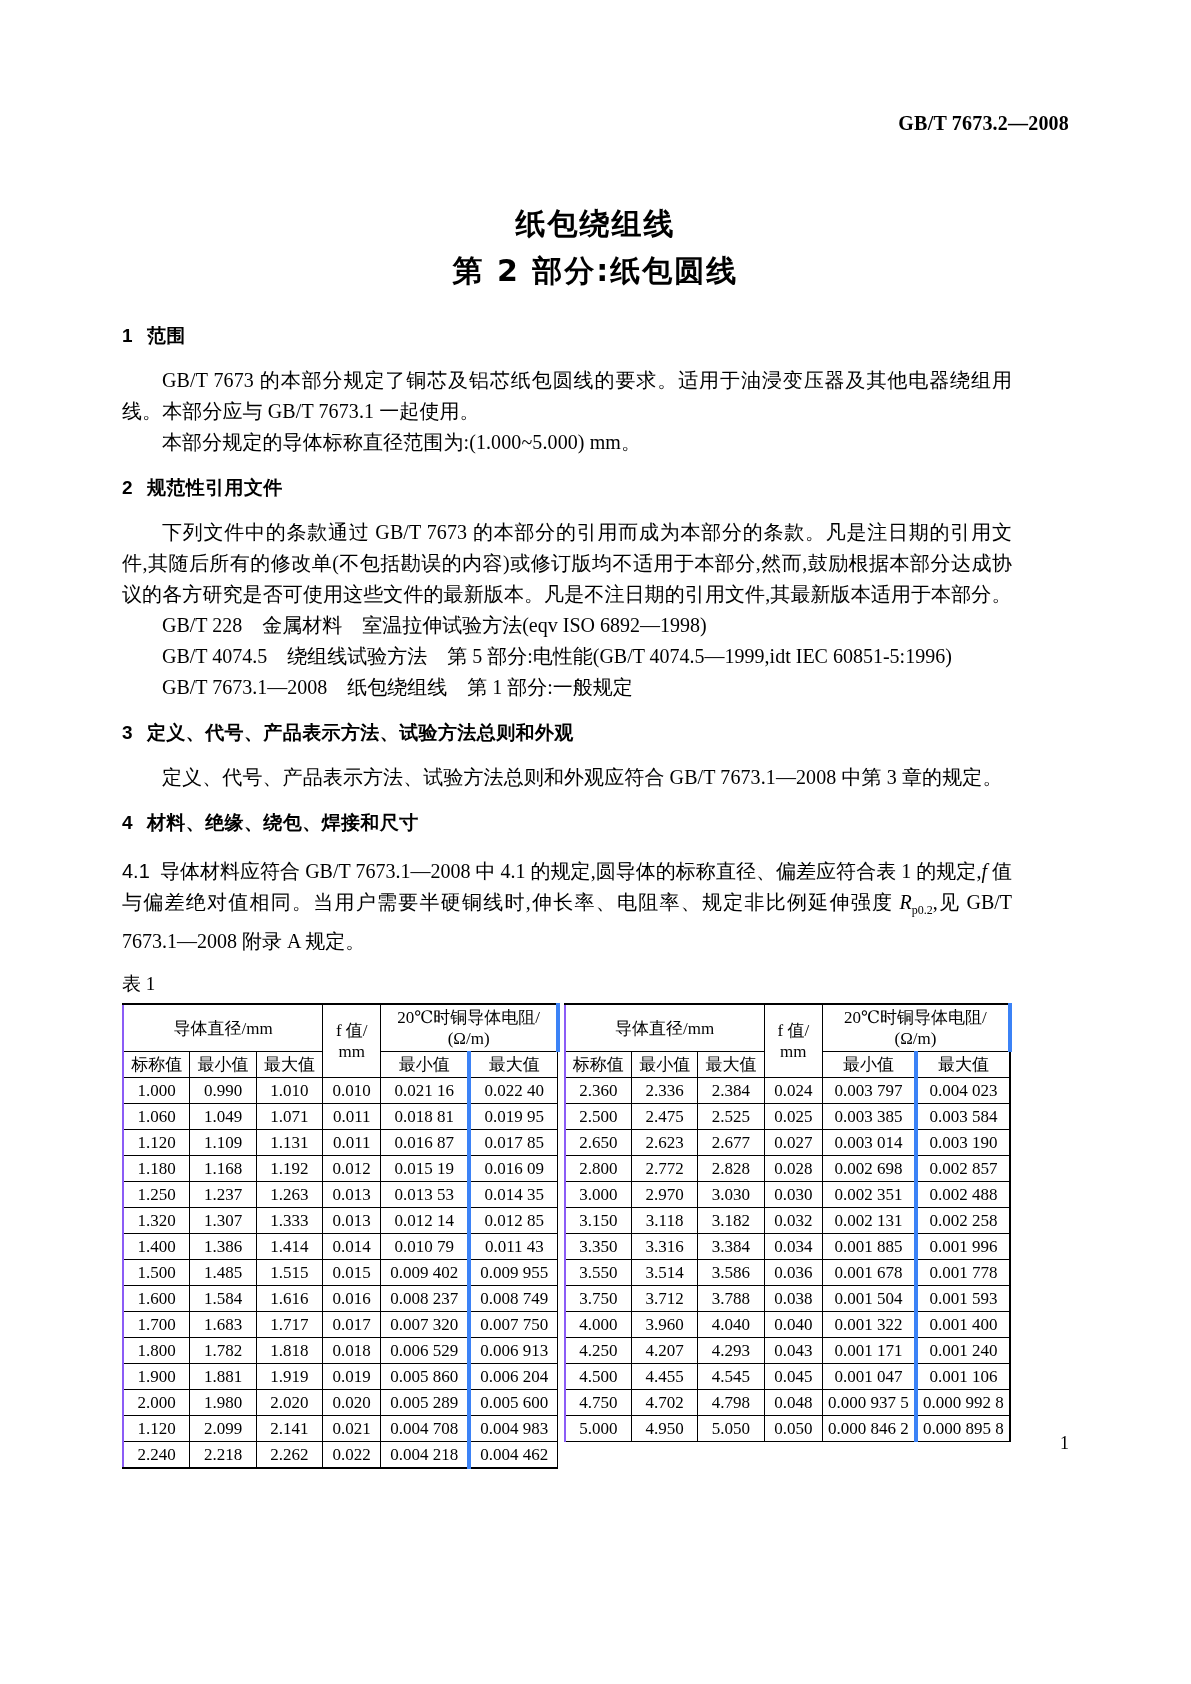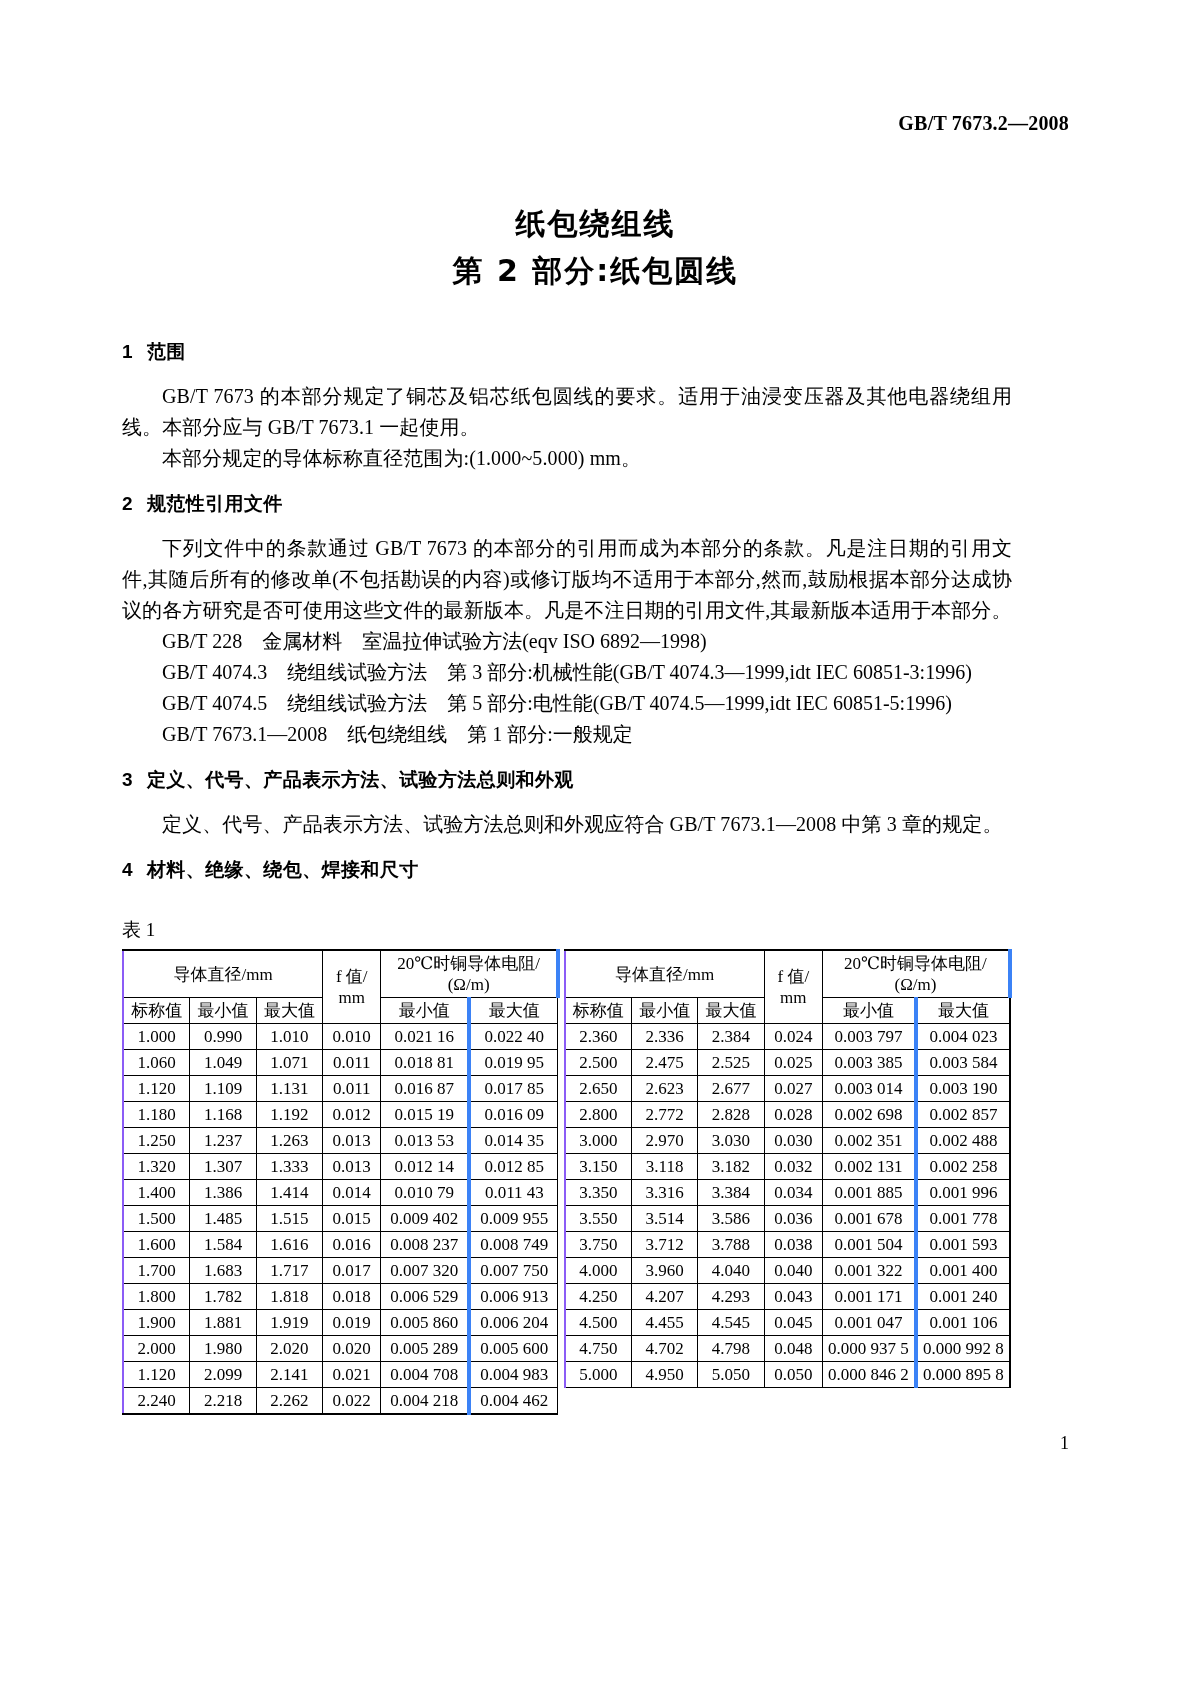--- a/index.html
+++ b/index.html
@@ -48,21 +48,21 @@
     font-weight: bold;
     font-size: 30px;
     letter-spacing: 2px;
     line-height: 47px;
   }
 
   
   .body-area {
     position: absolute;
     left: 122px;
-    top: 338px;
+    top: 322px;
     width: 890px;
   }
   h2.clause {
     font-family: "DejaVu Sans", sans-serif;
     font-weight: bold;
     font-size: 19px;
     margin: 0;
     padding: 0;
     line-height: 26px;
     letter-spacing: 0.4px;
@@ -170,36 +170,36 @@
     <p class="para indent">GB/T 7673 的本部分规定了铜芯及铝芯纸包圆线的要求。适用于油浸变压器及其他电器绕组用线。本部分应与 GB/T 7673.1 一起使用。</p>
     <p class="para indent">本部分规定的导体标称直径范围为:(1.000~5.000) mm。</p>
 
     <div class="sp-16"></div>
     <h2 class="clause">
       <span class="num">2</span><span>规范性引用文件</span>
     </h2>
     <div class="sp-16"></div>
     <p class="para indent">下列文件中的条款通过 GB/T 7673 的本部分的引用而成为本部分的条款。凡是注日期的引用文件,其随后所有的修改单(不包括勘误的内容)或修订版均不适用于本部分,然而,鼓励根据本部分达成协议的各方研究是否可使用这些文件的最新版本。凡是不注日期的引用文件,其最新版本适用于本部分。</p>
     <p class="ref">GB/T 228　金属材料　室温拉伸试验方法(eqv ISO 6892—1998)</p>
-    <p class="ref">GB/T 4074.3　绕组线试验方法　第 3 部分:机械性能(GB/T 4074.3—1999,idt IEC 60851-3:1996)</p>
     <p class="ref">GB/T 4074.5　绕组线试验方法　第 5 部分:电性能(GB/T 4074.5—1999,idt IEC 60851-5:1996)</p>
     <p class="ref">GB/T 7673.1—2008　纸包绕组线　第 1 部分:一般规定</p>
 
     <div class="sp-16"></div>
     <h2 class="clause">
       <span class="num">3</span><span>定义、代号、产品表示方法、试验方法总则和外观</span>
     </h2>
     <div class="sp-16"></div>
     <p class="para indent">定义、代号、产品表示方法、试验方法总则和外观应符合 GB/T 7673.1—2008 中第 3 章的规定。</p>
 
     <div class="sp-16"></div>
     <h2 class="clause">
       <span class="num">4</span><span>材料、绝缘、绕包、焊接和尺寸</span>
     </h2>
     <div class="sp-20"></div>
+    <p class="clause41"><span class="cnum">4.1</span>&nbsp;&nbsp;<span>导体材料应符合 GB/T 7673.1—2008 中 4.1 的规定,圆导体的标称直径、偏差应符合表 1 的规定,</span><i>f</i><span> 值与偏差绝对值相同。当用户需要半硬铜线时,伸长率、电阻率、规定非比例延伸强度 </span><i>R</i><sub>p0.2</sub><span>,见 GB/T 7673.1—2008 附录 A 规定。</span></p>
 
     <div class="table-caption">表 1</div>
 
     <table class="spec">
       <thead>
         <tr>
           <th class="outer-t outer-l hdr-tall" colspan="3">导体直径/mm</th>
           <th class="outer-t hdr-tall" rowspan="2">
             <span>f 值/</span><br>
             <span>mm</span>

